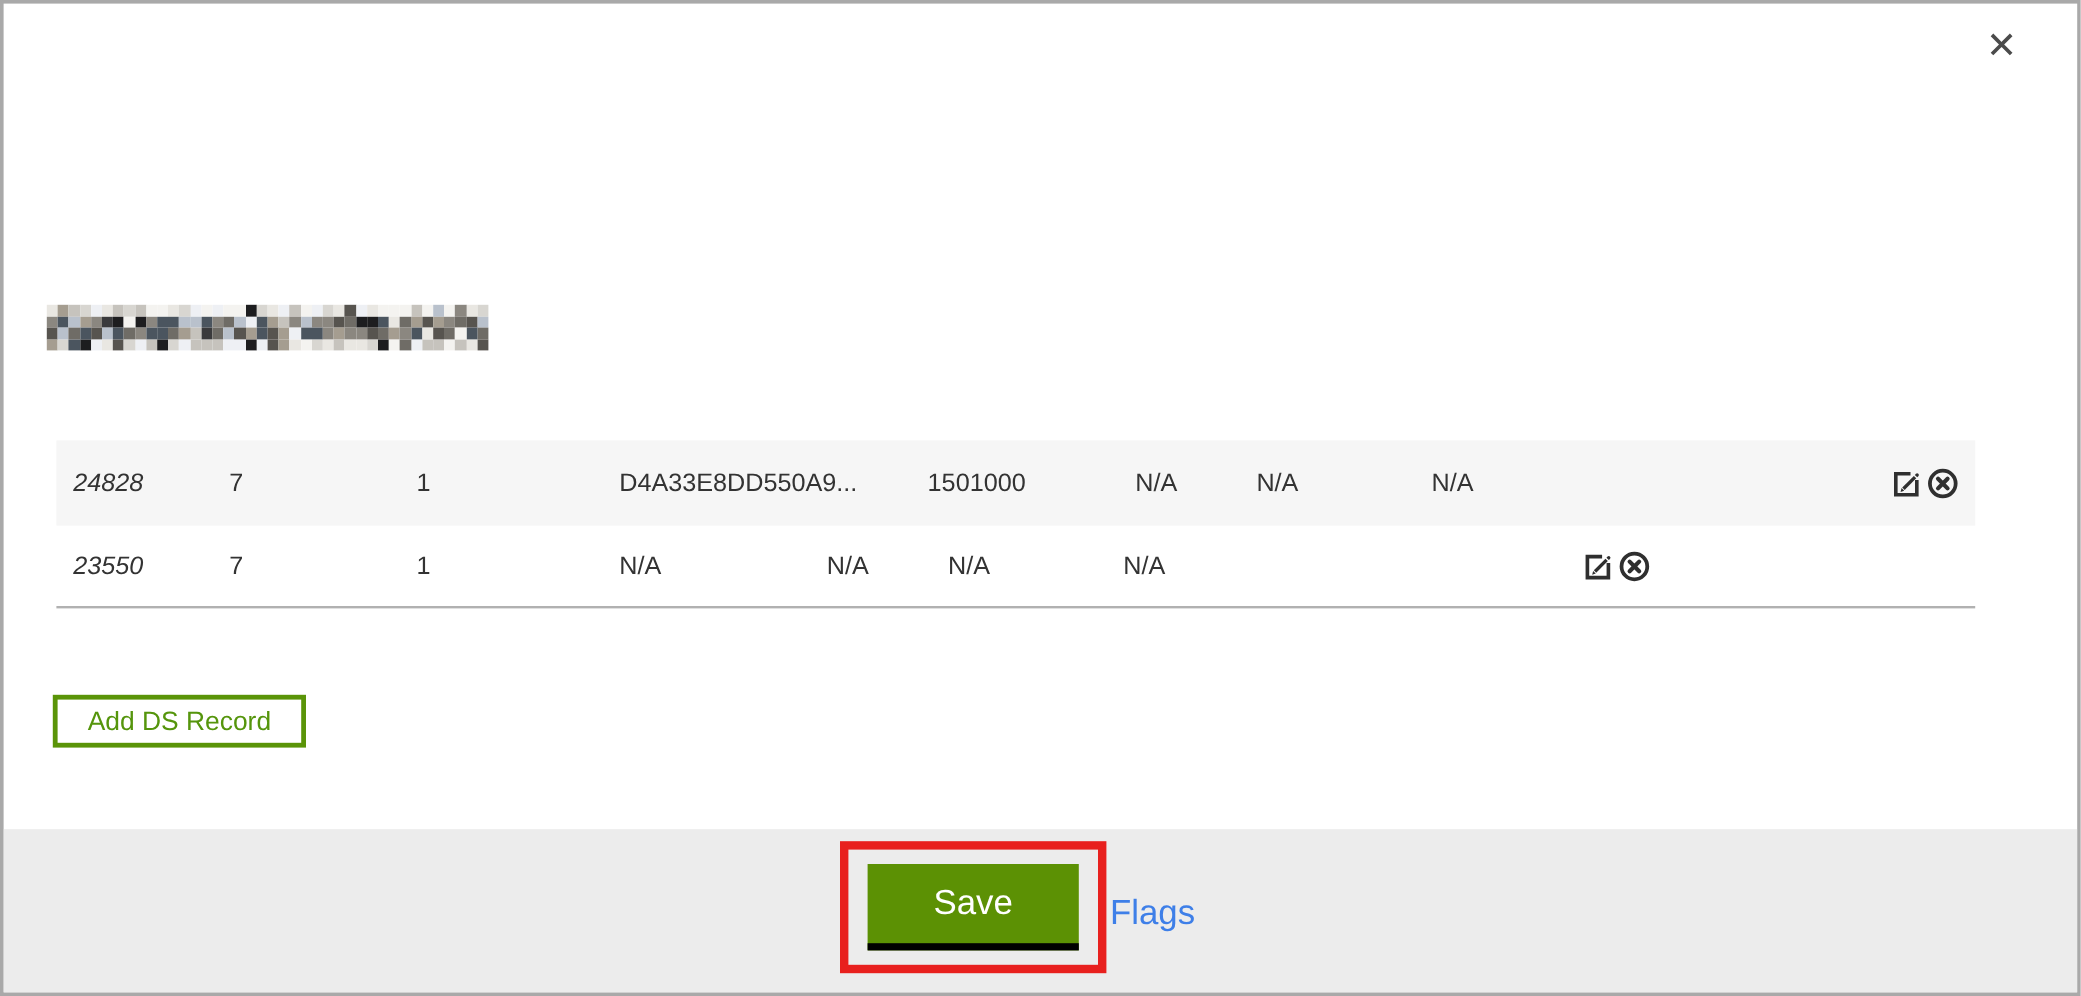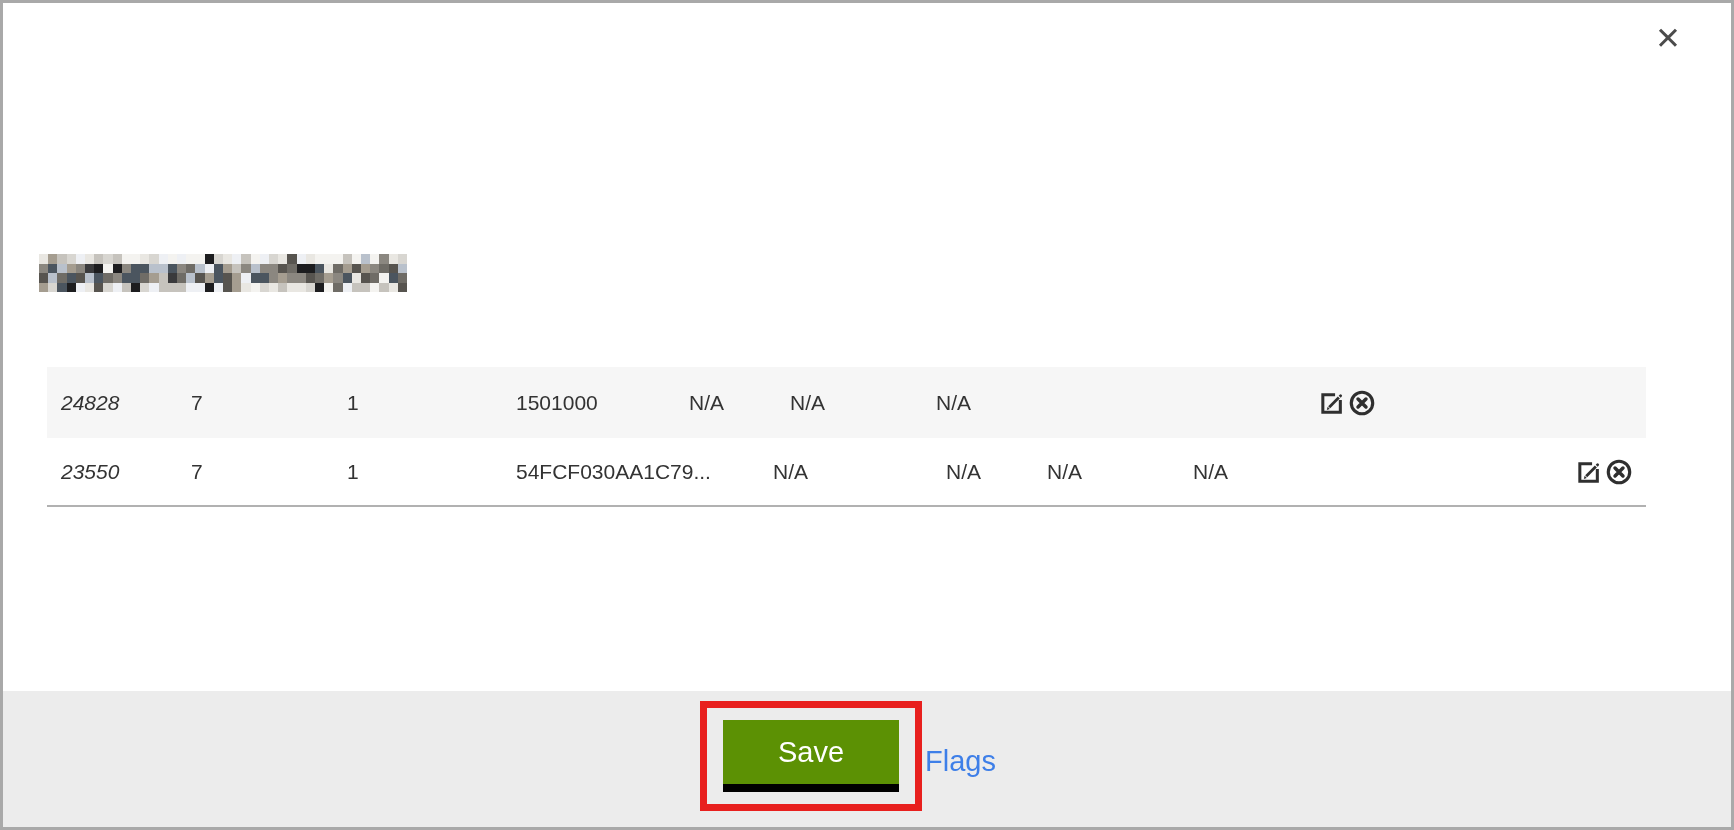--- a/index.html
+++ b/index.html
@@ -47,21 +47,21 @@
   }
   .footer {
     position:absolute; left:0; right:0; bottom:0; height:136px; background:#ececec;
   }
   .red-box {
     position:absolute; left:697px; top:10px; width:222px; height:110px;
     border:7px solid #e8201e; display:flex; align-items:center; justify-content:center;
   }
   .save-btn {
     width:176px; height:72px; background:#5c9104; border:none;
-    border-bottom:8px solid #000000; color:#fff; font-size:29px;
+    border-bottom:6px solid #000000; color:#fff; font-size:29px;
     font-family:"Liberation Sans",sans-serif; cursor:pointer;
   }
   .cancel-link {
     position:absolute; left:922px; top:54px; font-size:29px; color:#3e7fe8;
     text-decoration:none; cursor:pointer;
   }
 </style>
 </head>
 <body>
 
@@ -233,20 +233,21 @@
       <div style="background: rgb(87, 84, 79);"></div>
     </div>
 
 
   <div class="ds-table">
     <div id="tbody">
         <div class="trow drow stripe">
           <div class="cell" style="width: 130px; font-style: italic;">24828</div>
           <div class="cell" style="width: 156px;">7</div>
           <div class="cell" style="width: 169px;">1</div>
+          <div class="cell" style="width: 257px;">D4A33E8DD550A9...</div>
           <div class="cell" style="width: 173px;">1501000</div>
           <div class="cell" style="width: 101px;">N/A</div>
           <div class="cell" style="width: 146px;">N/A</div>
           <div class="cell" style="width: 185px;">N/A</div>
           <div class="cell" style="width: 199px;"></div>
           <div class="cell actions" style="width: 83px;">
   <button class="icon-btn">
     <svg width="28" height="28" viewBox="0 0 24 24" fill="none">
       <path d="M15.5 5 H5 V20 H20 V9.5" stroke="#2f2f2f" stroke-width="2.6" fill="none"></path>
       <path d="M9.6 14.8 L17.9 6.5 L19.6 8.2 L11.3 16.5 Z" fill="#2f2f2f"></path>
@@ -259,21 +260,20 @@
       <circle cx="12" cy="12" r="9.2" stroke="#2f2f2f" stroke-width="2.7" fill="none"></circle>
       <path d="M8.6 8.6 L15.4 15.4 M15.4 8.6 L8.6 15.4" stroke="#2f2f2f" stroke-width="3" stroke-linecap="round"></path>
     </svg>
   </button>
 </div>
         </div>
         <div class="trow drow last">
           <div class="cell" style="width: 130px; font-style: italic;">23550</div>
           <div class="cell" style="width: 156px;">7</div>
           <div class="cell" style="width: 169px;">1</div>
-          <div class="cell" style="width: 257px;">54FCF030AA1C79...</div>
           <div class="cell" style="width: 173px;">N/A</div>
           <div class="cell" style="width: 101px;">N/A</div>
           <div class="cell" style="width: 146px;">N/A</div>
           <div class="cell" style="width: 185px;">N/A</div>
           <div class="cell" style="width: 199px;"></div>
           <div class="cell actions" style="width: 83px;">
   <button class="icon-btn">
     <svg width="28" height="28" viewBox="0 0 24 24" fill="none">
       <path d="M15.5 5 H5 V20 H20 V9.5" stroke="#2f2f2f" stroke-width="2.6" fill="none"></path>
       <path d="M9.6 14.8 L17.9 6.5 L19.6 8.2 L11.3 16.5 Z" fill="#2f2f2f"></path>
@@ -285,20 +285,21 @@
     <svg width="28" height="28" viewBox="0 0 24 24" fill="none">
       <circle cx="12" cy="12" r="9.2" stroke="#2f2f2f" stroke-width="2.7" fill="none"></circle>
       <path d="M8.6 8.6 L15.4 15.4 M15.4 8.6 L8.6 15.4" stroke="#2f2f2f" stroke-width="3" stroke-linecap="round"></path>
     </svg>
   </button>
 </div>
         </div>
       </div>
   </div>
 
+  <button class="add-btn">Add DS Record</button>
 
   <div class="footer">
     <div class="red-box">
       <button class="save-btn">Save</button>
     </div>
     <a class="cancel-link">Flags</a>
   </div>
 
 </div>
 

